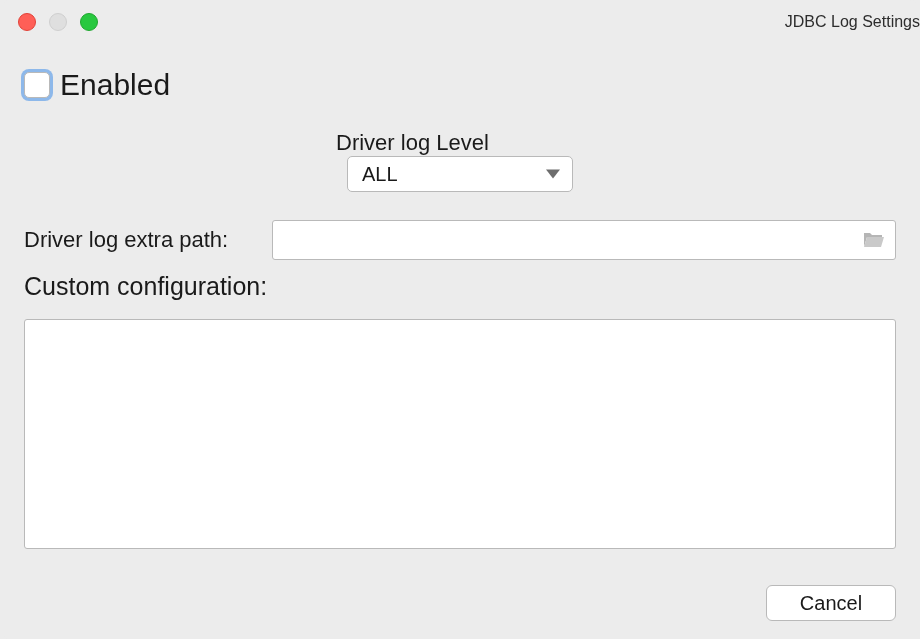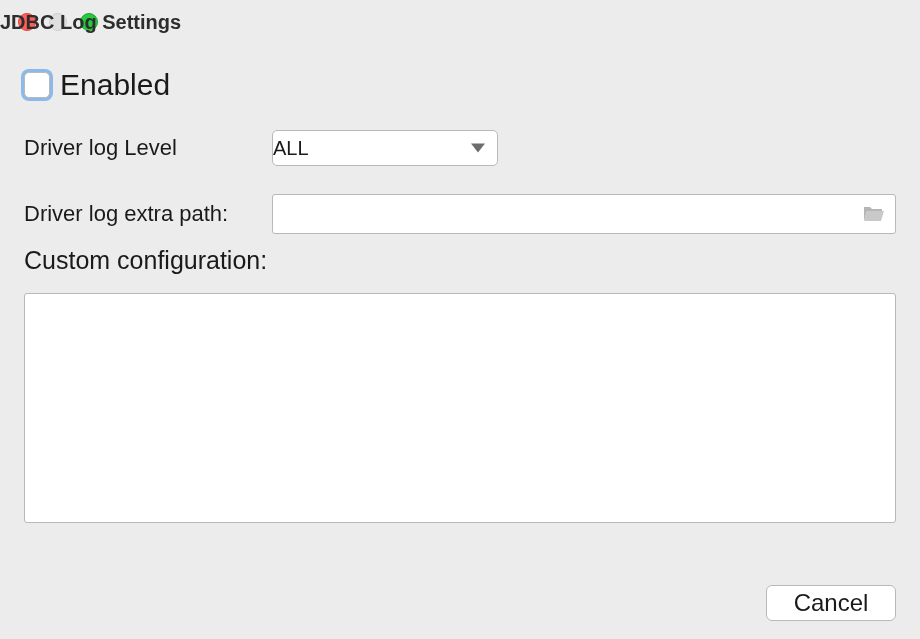--- a/index.html
+++ b/index.html
@@ -33,23 +33,23 @@
       width: 18px;
       height: 18px;
       border-radius: 50%;
     }
     .tl-close { background: #ff5f57; border: 1px solid #e24238; }
     .tl-min   { background: #dfdfdf; border: 1px solid #cfcfcf; }
     .tl-zoom  { background: #28c83f; border: 1px solid #1fa72f; }
     .title {
       position: absolute;
       left: 0; right: 0;
-      text-align: left;
-      font-size: 20px;
-      font-weight: 700;
+      text-align: right;
+      font-size: 16px;
+      font-weight: 400;
       color: #2d2d2d;
       pointer-events: none;
     }
     .content {
       padding: 24px 24px 0 24px;
     }
     .row-check {
       display: flex;
       align-items: center;
       gap: 10px;
@@ -65,37 +65,38 @@
       cursor: pointer;
     }
     .chk-label {
       font-size: 30px;
       color: #1a1a1a;
     }
     .form-row {
       display: flex;
       align-items: center;
       margin-bottom: 28px;
+      flex-direction: column;
     }
     .form-label {
       font-size: 22px;
       color: #1a1a1a;
       width: 248px;
       flex-shrink: 0;
     }
     .select-wrap {
       position: relative;
       width: 226px;
       height: 36px;
       background: #fff;
       border: 1px solid #b9b9b9;
       border-radius: 5px;
       display: flex;
       align-items: center;
-      padding: 0 38px 0 0;
+      padding: 0 38px 0 14px;
       cursor: pointer;
     }
     .select-text {
       font-size: 20px;
       color: #1a1a1a;
     }
     .select-arrow {
       position: absolute;
       right: 12px;
       top: 50%;
@@ -158,21 +159,21 @@
       position: absolute;
       bottom: 18px;
       right: 24px;
       display: flex;
       gap: 18px;
     }
     .btn {
       height: 36px;
       min-width: 130px;
       border-radius: 6px;
-      font-size: 24px;
+      font-size: 20px;
       cursor: pointer;
       border: 1px solid #b9b9b9;
       display: flex;
       align-items: center;
       justify-content: center;
       padding: 16px 20px;
     }
     .btn-cancel {
       background: #fff;
       color: #1a1a1a;

